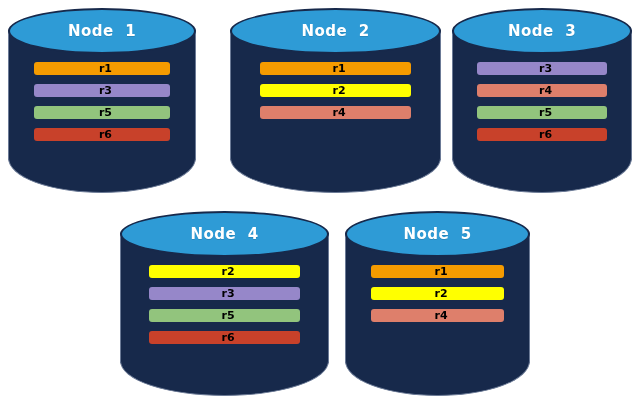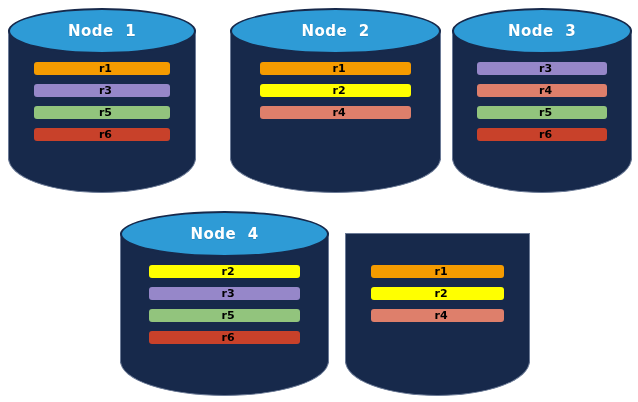--- a/index.html
+++ b/index.html
@@ -186,20 +186,23 @@
       </div>
       <div class="record" style="background:#C8412A;">
         <span class="record-label">r6</span>
       </div>
     </div>
   </div>
 
   <div class="node" style="left:345px; top:211px; width:185px; height:185px;">
     <div class="cyl-body" style="top:22px; height:130px;"></div>
     <div class="cyl-bottom" style="top:150px; height:35px;"></div>
+    <div class="cyl-top" style="top:0px; height:46px;">
+      <span class="node-label">Node  5</span>
+    </div>
     <div class="records" style="top:54px;">
       <div class="record" style="background:#F59B00;">
         <span class="record-label">r1</span>
       </div>
       <div class="record" style="background:#FFFF00;">
         <span class="record-label">r2</span>
       </div>
       <div class="record" style="background:#DE7F6B;">
         <span class="record-label">r4</span>
       </div>

